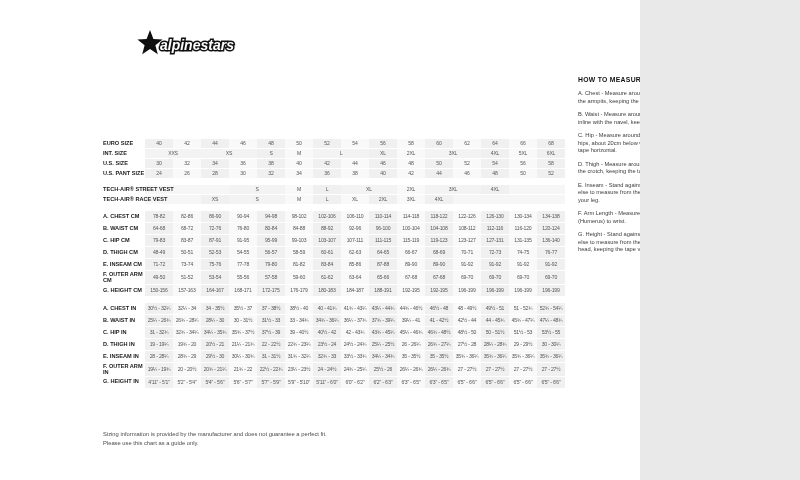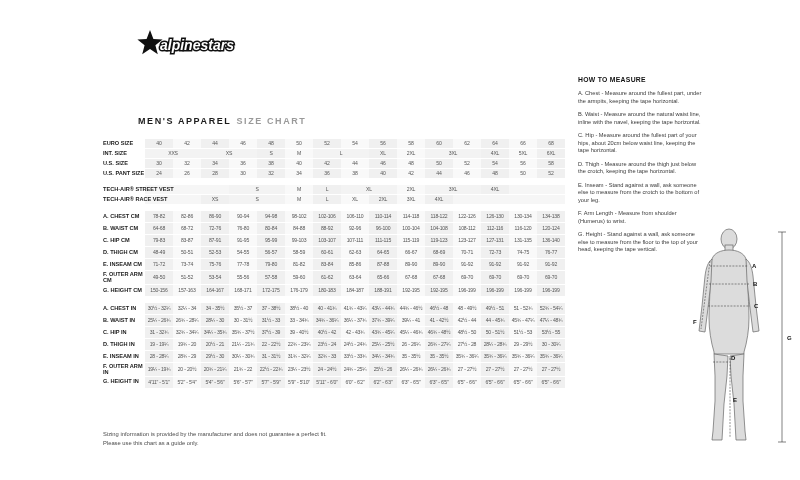--- a/index.html
+++ b/index.html
@@ -1,16 +1,16 @@
 <!DOCTYPE html>
 <html><head>
 <meta charset="utf-8">
 <style>
   html,body{margin:0;padding:0;background:#e9e9e9;}
-  #page{position:relative;width:800px;height:480px;background:#ffffff;overflow:hidden;
+  #page{position:relative;width:640px;height:480px;background:#ffffff;overflow:hidden;
         font-family:"Liberation Sans","DejaVu Sans",sans-serif;color:#1c1c1c;}
   
   #logo{position:absolute;left:136px;top:26px;width:110px;height:40px;}
   
   #title{position:absolute;left:138px;top:116px;font-size:9px;font-weight:bold;letter-spacing:1.6px;}
   #title .sub{color:#9a9a9a;font-weight:bold;margin-left:5px;}
   
   #tablewrap{position:absolute;left:103px;top:139px;width:462px;}
   table{border-collapse:collapse;width:462px;table-layout:fixed;}
   td{padding:0;vertical-align:middle;line-height:1;}
@@ -34,23 +34,20 @@
 </head>
 <body>
 
 <div id="page">
 
   <svg id="logo" viewBox="0 0 110 40">
     <polygon points="14,4 17.4,13 26.6,13.4 19.4,19.2 21.8,28.2 14,23 6.2,28.2 8.6,19.2 1.4,13.4 10.6,13" fill="#101010"></polygon>
     <text x="24" y="24" font-size="14" font-weight="bold" font-style="italic" fill="#ffffff" stroke="#101010" stroke-width="3" style="paint-order:stroke" font-family="Liberation Sans, sans-serif">alpinestars</text>
   </svg>
 
-  <div id="title">
-    <span>MEN'S APPAREL</span><span class="sub">SIZE CHART</span>
-  </div>
 
   <div id="tablewrap">
     <table>
       <colgroup>
         <col style="width:42px">
         <col span="15" style="width:28px">
       </colgroup>
       <tbody id="tbody">
           <tr class="sec-size">
             <td class="lab">EURO SIZE</td>

